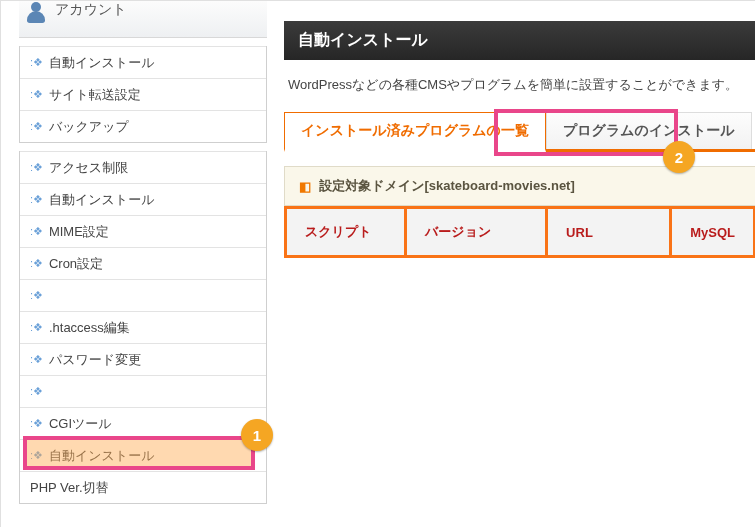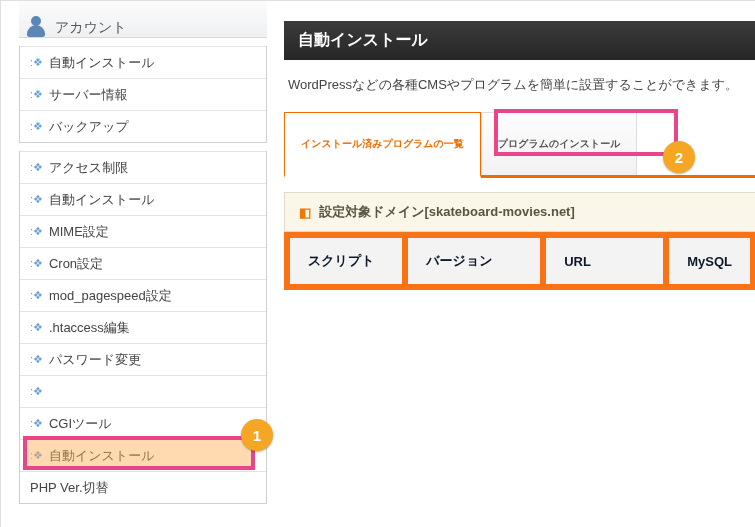--- a/index.html
+++ b/index.html
@@ -1,40 +1,40 @@
 <!DOCTYPE html>
 <html><head>
 <meta charset="utf-8">
 <style>
 html,body{margin:0;padding:0;font-family:"Hiragino Kaku Gothic Pro","Meiryo",sans-serif;font-size:13px;color:#333;background:#fff}
 .wrap{width:755px;height:527px;position:relative;overflow:hidden;border:1px solid #e0e0e0}
 .sidebar{position:absolute;left:18px;top:0;width:248px}
-.sec-header{display:flex;align-items:flex-end;height:36px;padding:0 6px;border-bottom:1px solid #d8d8d8;background:linear-gradient(#fcfcfc,#eef0f2)}
+.sec-header{display:flex;align-items:flex-start;height:36px;padding:0 6px;border-bottom:1px solid #d8d8d8;background:linear-gradient(#fcfcfc,#eef0f2)}
 .sec-header .lbl{font-size:14px;color:#555;margin-left:8px}
 .menu{border:1px solid #cfcfcf;border-top:none}
 .menu-item{display:flex;align-items:center;height:31px;padding:0 10px;border-top:1px solid #e3e3e3;background:#fff;color:#444;cursor:pointer}
 .menu-item .arrow{color:#6aa0d8;font-size:11px;margin-right:6px}
 .spacer{height:8px}
 
 .hl1-box{position:absolute;left:22px;top:435px;width:232px;height:34px;background:rgba(255,170,80,.45);border:4px solid #e9468a;box-sizing:border-box;pointer-events:none}
 .badge{position:absolute;width:32px;height:32px;border-radius:50%;background:#f5a623;color:#fff;font-weight:bold;display:flex;align-items:center;justify-content:center;font-size:15px;box-shadow:0 1px 2px rgba(0,0,0,.3)}
 .badge1{left:240px;top:418px}
 .badge2{left:662px;top:140px}
 
 .main{position:absolute;left:283px;top:20px;right:0;bottom:0}
 .page-title{background:linear-gradient(#3b3b3b,#262626);color:#fff;font-weight:bold;font-size:16px;padding:9px 14px}
 .desc{padding:16px 8px 18px 4px;color:#444;font-size:13px}
 .tabs{display:flex;border-bottom:3px solid #f06c00;margin-right:0}
-.tab{padding:24px 16px;font-size:10px;font-weight:bold;border:1px solid #ddd;border-bottom:none;background:linear-gradient(#fdfdfd,#f2f2f2);color:#555;cursor:pointer}
+.tab{padding:9px 16px;font-size:14px;font-weight:bold;border:1px solid #ddd;border-bottom:none;background:linear-gradient(#fdfdfd,#f2f2f2);color:#555;cursor:pointer}
 .tab.active{color:#f06c00;background:#fff;border-color:#f06c00;border-bottom:3px solid #fff;margin-bottom:-3px}
 .hl2-box{position:absolute;border:4px solid #e9468a;box-sizing:border-box;pointer-events:none;width:184px;height:47px;left:493px;top:108px}
 .target-bar{margin-top:14px;border:1px solid #e0dbc8;background:#faf7ea;padding:10px 14px;display:flex;align-items:center;font-weight:bold;color:#5a5440}
 .target-bar .sq{color:#f07800;margin-right:8px}
 .tbl{width:100%;border-collapse:collapse;margin-top:0}
-.tbl th{background:#f3f3f3;border:6px solid #f97316;padding:14px 18px;text-align:left;font-size:13px;color:#0f172a}
+.tbl th{background:#f3f3f3;border:3px solid #f97316;padding:14px 18px;text-align:left;font-size:13px;color:#b91c1c}
 .emptyc{padding:18px 20px;color:#555;border:1px solid #e5e5e5;border-top:none}
 
 .ic{display:inline-block}
 .ic-person{width:22px;height:22px;position:relative}
 .ic-person::before{content:"";position:absolute;left:6px;top:1px;width:10px;height:10px;border-radius:50%;background:#5b86b5}
 .ic-person::after{content:"";position:absolute;left:2px;top:10px;width:18px;height:12px;border-radius:10px 10px 3px 3px;background:#5b86b5}
 .ic-doc{width:20px;height:18px;background:linear-gradient(#8fbfe8,#5b93c8);border:1px solid #4d84b5;border-radius:2px;position:relative}
 .ic-doc::after{content:"";position:absolute;left:2px;top:2px;width:14px;height:3px;background:#fff;box-shadow:0 5px 0 #fff,0 10px 0 #fff;opacity:.8}
 </style>
 </head>
@@ -48,21 +48,21 @@
       <span class="lbl">アカウント</span>
     </div>
     <div class="spacer"></div>
     <div class="menu">
       <div class="menu-item">
           <span class="arrow">:❖</span>
           <span>自動インストール</span>
         </div>
       <div class="menu-item">
           <span class="arrow">:❖</span>
-          <span>サーバー情報</span>
+          <span>サイト転送設定</span>
         </div>
       <div class="menu-item">
           <span class="arrow">:❖</span>
           <span>バックアップ</span>
         </div>
     </div>
 
     <div class="spacer"></div>
     <div class="menu">
       <div class="menu-item">
@@ -76,21 +76,20 @@
       <div class="menu-item">
           <span class="arrow">:❖</span>
           <span>MIME設定</span>
         </div>
       <div class="menu-item">
           <span class="arrow">:❖</span>
           <span>Cron設定</span>
         </div>
       <div class="menu-item">
           <span class="arrow">:❖</span>
-          <span>mod_pagespeed設定</span>
         </div>
       <div class="menu-item">
           <span class="arrow">:❖</span>
           <span>.htaccess編集</span>
         </div>
       <div class="menu-item">
           <span class="arrow">:❖</span>
           <span>パスワード変更</span>
         </div>
       <div class="menu-item">

